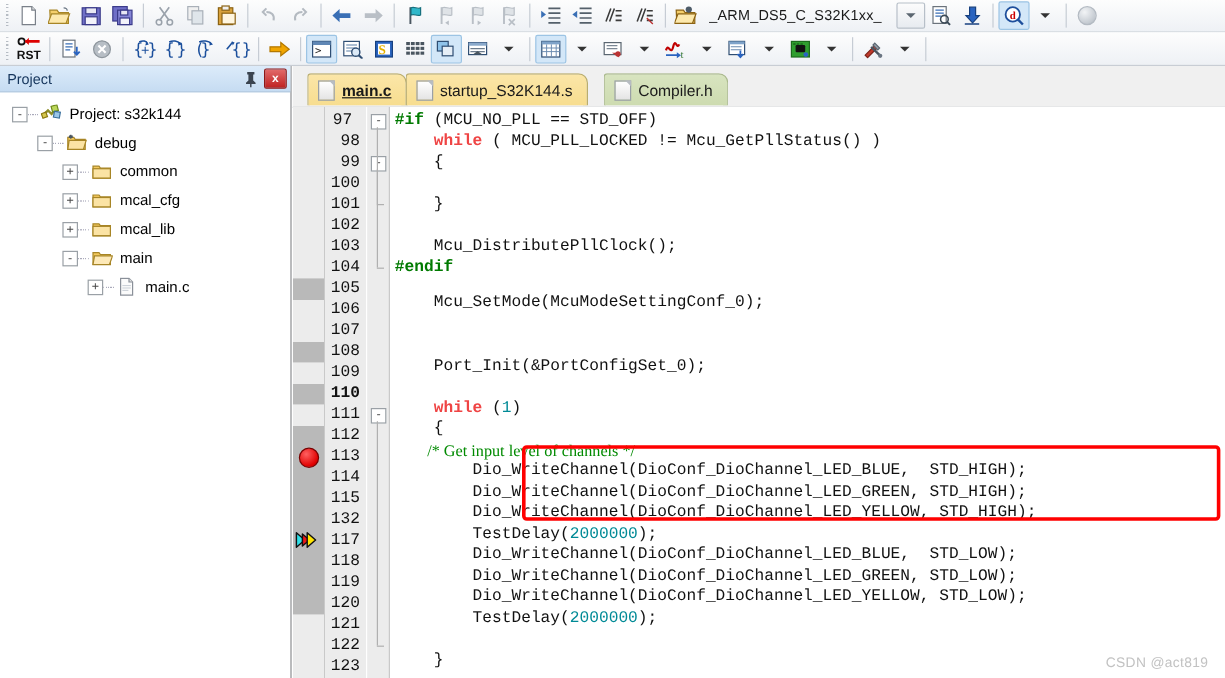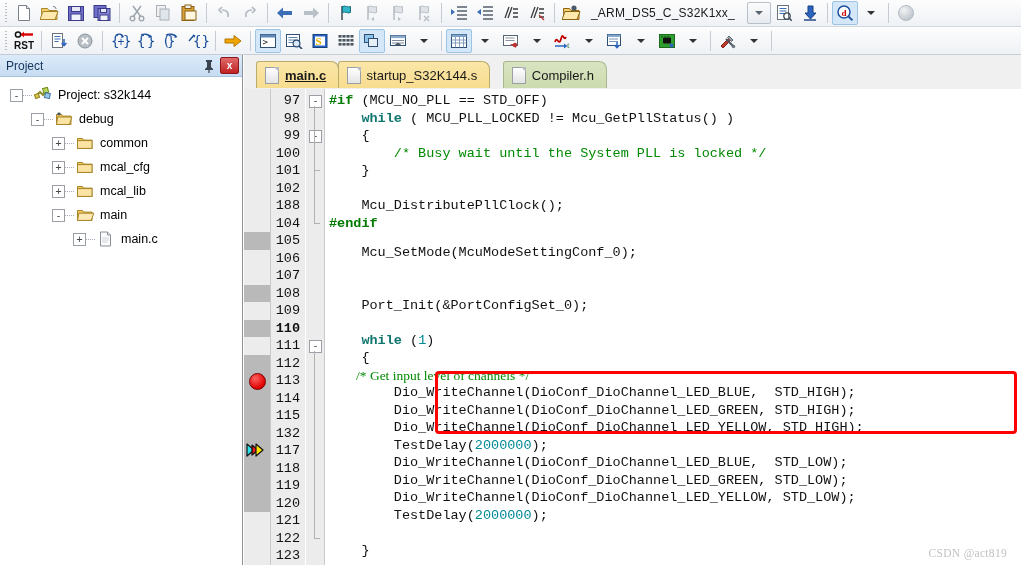--- a/index.html
+++ b/index.html
@@ -130,21 +130,21 @@
 
   .ln{
     height:17.5px;line-height:17.5px;
     font-family:"Liberation Mono","DejaVu Sans Mono",monospace;
     font-size:13.5px;color:#111;
     white-space:pre;
   }
   .numcol .ln{padding-right:5px;color:#111;}
   .codearea .ln{padding-left:4px;}
 
-  .kw{color:#0f766e;font-weight:bold;}
+  .kw{color:#ef4444;font-weight:bold;}
   .pp{color:#007a00;font-weight:bold;}
   .cm{color:#008a00;}
   .num{color:#008a96;}
 
   
   .mkblk{position:absolute;left:0;width:26px;height:17.5px;background:#b9b9b9;}
   .mkrun{position:absolute;left:0;width:26px;background:#b9b9b9;}
   .bpdot{
     position:absolute;left:5px;width:15px;height:15px;border-radius:50%;
     background:radial-gradient(circle at 35% 30%,#ff6060,#e00000 70%,#a70000);
@@ -160,21 +160,21 @@
   }
   .foldline{position:absolute;left:8px;width:1px;background:#b0b0b0;}
   .foldtick{position:absolute;left:8px;width:6px;height:1px;background:#b0b0b0;}
 
   .redbox{
     position:absolute;border:3px solid #ff0000;border-radius:4px;
     pointer-events:none;
   }
   .watermark{
     position:absolute;right:14px;bottom:6px;color:#c2c2c2;font-size:11.5px;
-    font-family:Liberation Serif, serif;letter-spacing:.3px;
+    font-family:Liberation Sans, sans-serif;letter-spacing:.3px;
   }
 </style>
 </head>
 <body>
 
 <div class="app">
 
   <div class="toolbar">
     <div class="grip"></div>
 
@@ -702,27 +702,27 @@
         <div class="mkblk" style="top: 230.5px;"></div>
         <div class="mkrun" style="top: 265.5px; height: 157.5px;"></div>
         <div class="bpdot" style="top: 284px;"></div>
         <div class="arrowmark" style="top: 353px;"><svg width="24" height="16" viewBox="0 0 24 16">
             <path d="M2 2l7 6-7 6z" fill="#2ee0e8" stroke="#111" stroke-width="1.2" stroke-linejoin="round"></path>
             <path d="M7 3l6 5-6 5z" fill="#e81818" stroke="#111" stroke-width="1.2" stroke-linejoin="round"></path>
             <path d="M11 2l7 6-7 6z" fill="#ffe400" stroke="#111" stroke-width="1.2" stroke-linejoin="round"></path>
           </svg></div>
       </div>
     <div class="numcol" id="numcol">
-        <div class="ln" style="margin-top: 3px;">97</div>
+        <div class="ln" style="margin-top: 3px; text-align: center;">97</div>
         <div class="ln" style="margin-top: 0px;">98</div>
         <div class="ln" style="margin-top: 0px;">99</div>
         <div class="ln" style="margin-top: 0px;">100</div>
         <div class="ln" style="margin-top: 0px;">101</div>
         <div class="ln" style="margin-top: 0px;">102</div>
-        <div class="ln" style="margin-top: 0px;">188</div>
+        <div class="ln" style="margin-top: 0px;">103</div>
         <div class="ln" style="margin-top: 0px;">104</div>
         <div class="ln" style="margin-top: 0px;">105</div>
         <div class="ln" style="margin-top: 0px;">106</div>
         <div class="ln" style="margin-top: 0px;">107</div>
         <div class="ln" style="margin-top: 0px;">108</div>
         <div class="ln" style="margin-top: 0px;">109</div>
         <div class="ln" style="margin-top: 0px; font-weight: bold;">110</div>
         <div class="ln" style="margin-top: 0px;">111</div>
         <div class="ln" style="margin-top: 0px;">112</div>
         <div class="ln" style="margin-top: 0px;">113</div>
@@ -746,21 +746,21 @@
         <div class="foldtick" style="top: 133.5px;"></div>
         <div class="foldline" style="top: 52px; height: 29px;"></div>
         <div class="foldtick" style="top: 81px;"></div>
         <div class="foldline" style="top: 262px; height: 186.5px;"></div>
         <div class="foldtick" style="top: 448.5px;"></div>
       </div>
     <div class="codearea" id="codearea">
         <div class="ln" style="margin-top: 3px;"><span class="pp">#if</span><span> (MCU_NO_PLL == STD_OFF)</span></div>
         <div class="ln" style="margin-top: 0px;"><span>    </span><span class="kw">while</span><span> ( MCU_PLL_LOCKED != Mcu_GetPllStatus() )</span></div>
         <div class="ln" style="margin-top: 0px;"><span>    {</span></div>
-        <div class="ln" style="margin-top: 0px;"><span>        </span><span class="cm">/* Busy wait until the System PLL is locked */</span></div>
+        <div class="ln" style="margin-top: 0px;"><span>        </span></div>
         <div class="ln" style="margin-top: 0px;"><span>    }</span></div>
         <div class="ln" style="margin-top: 0px;"><span></span></div>
         <div class="ln" style="margin-top: 0px;"><span>    Mcu_DistributePllClock();</span></div>
         <div class="ln" style="margin-top: 0px;"><span class="pp">#endif</span></div>
         <div class="ln" style="margin-top: 12px;"><span>    Mcu_SetMode(McuModeSettingConf_0);</span></div>
         <div class="ln" style="margin-top: 0px;"><span></span></div>
         <div class="ln" style="margin-top: 0px;"><span>    </span></div>
         <div class="ln" style="margin-top: 0px;"><span>    Port_Init(&amp;PortConfigSet_0);</span></div>
         <div class="ln" style="margin-top: 0px;"><span></span></div>
         <div class="ln" style="margin-top: 0px;"><span>    </span><span class="kw">while</span><span> (</span><span class="num">1</span><span>)</span></div>

